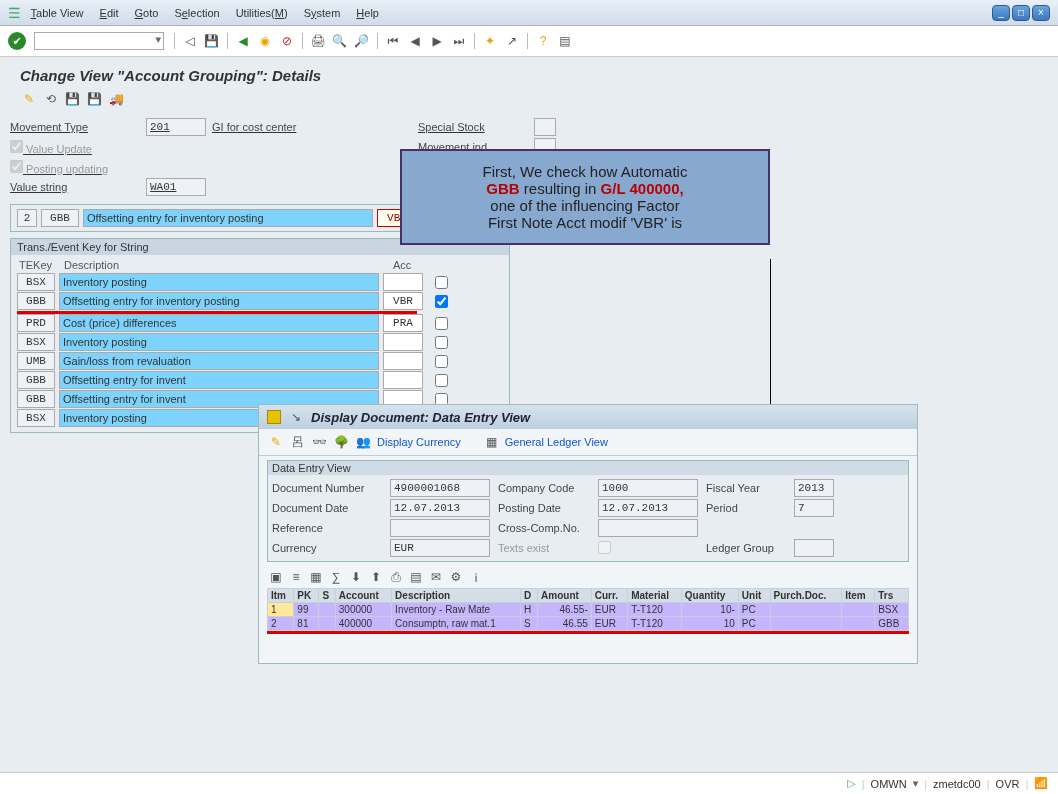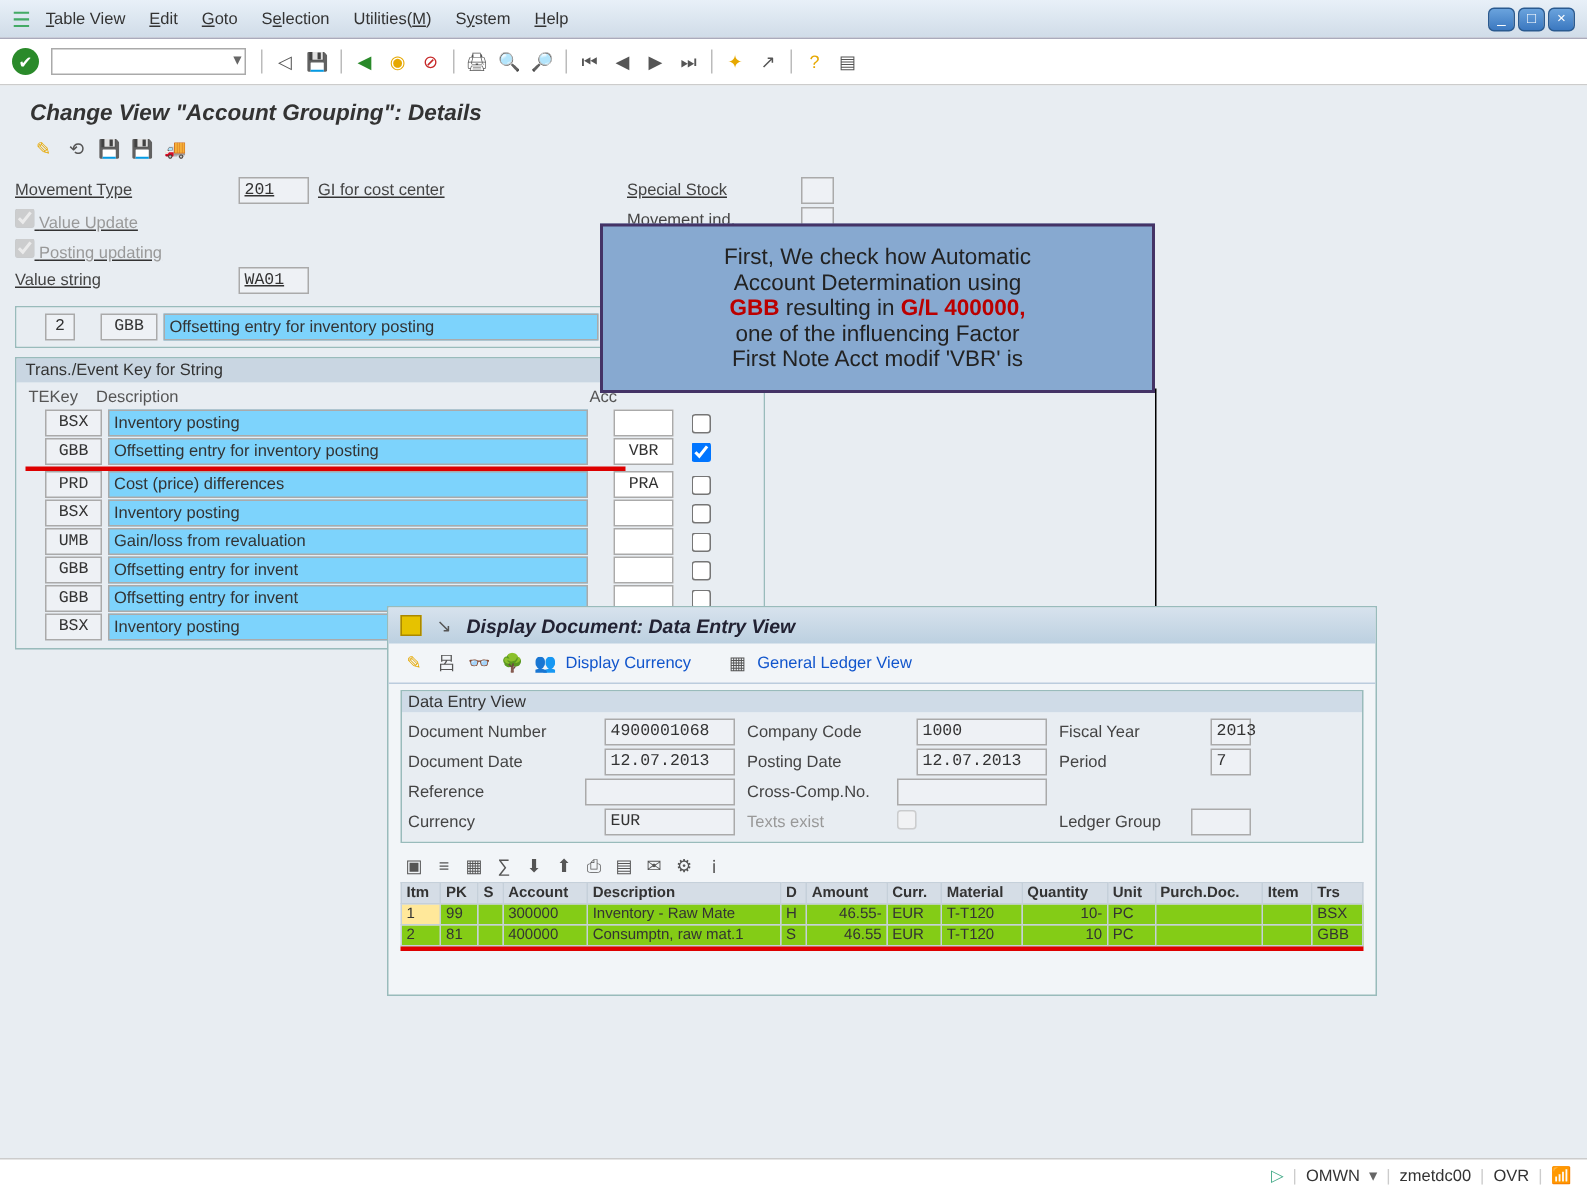--- a/index.html
+++ b/index.html
@@ -70,31 +70,31 @@
 .doc-titlebar .icon { width:14px; height:14px; background:#e6c200; border:1px solid #aa8800; }
 .doc-title { font-style: italic; font-weight:bold; font-size: 13px; color:#223; }
 .doc-tools { padding:4px 8px; display:flex; align-items:center; gap:4px; font-size:11px; border-bottom:1px solid #bcd; }
 .doc-tools .link { color:#15c; cursor:pointer; }
 .doc-panel { border:1px solid #9bb; margin: 4px 8px; }
 .doc-panel-title { background:#cfdbe7; padding:1px 4px; }
 .doc-panel-body { background:#e8edf2; padding:4px; }
 .doc-grid { display:grid; grid-template-columns: 110px 100px 92px 100px 80px 40px; gap:2px 8px; align-items:center; }
 .doc-tbl-tools { display:flex; gap:2px; padding:2px 8px; }
 .doc-table { width: calc(100% - 16px); margin: 0 8px; border-collapse: collapse; font-size:10px; }
-.doc-table th, .doc-table td { border:1px solid #c5d0da; padding:1px 3px; background:#84cc16; text-align:left; white-space:nowrap; }
+.doc-table th, .doc-table td { border:1px solid #c5d0da; padding:1px 3px; background:#c4b5fd; text-align:left; white-space:nowrap; }
 .doc-table th { background:#d5dde6; }
 .doc-table td.num { text-align:right; font-variant-numeric: tabular-nums; }
 .doc-table .rowhl { background:#ffe89a; }
 
 
 .statusbar { position:absolute; bottom:0; left:0; right:0; height:22px; background:#fff; border-top:1px solid #ccc; display:flex; align-items:center; justify-content:flex-end; padding:0 10px; gap:6px; font-size:11px; }
 .statusbar .sep2 { color:#ccc; }
 .sap-logo { position:absolute; bottom:2px; left: 50%; transform:translateX(-50%); font-weight:bold; font-style:italic; color:#999; font-size:16px; letter-spacing:1px; }
 
-.mono { font-family: 'Courier New', monospace; margin-left: 13px; }
+.mono { font-family: 'Courier New', monospace; }
 </style>
 </head>
 <body>
 
 <div class="menubar">
   <span class="menu-icon">☰</span>
   <span class="menu-item"><u>T</u>able View</span>
   <span class="menu-item"><u>E</u>dit</span>
   <span class="menu-item"><u>G</u>oto</span>
   <span class="menu-item">S<u>e</u>lection</span>
@@ -245,21 +245,20 @@
     <div class="desc-box" style="flex:0 0 320px">Inventory posting</div>
     <div class="modif-box mono"></div>
     <input type="checkbox" class="chk te-chk" style="">
   </div>
         </div>
     </div>
   </div>
 
   <div class="anno">
     <div><span>First, We check how Automatic</span></div>
-    <div><span>Account Determination using</span></div>
     <div><span class="gbb">GBB</span><span> resulting in </span><span class="gl">G/L 400000,</span></div>
     <div><span>one of the influencing Factor</span></div>
     <div><span>First Note Acct modif 'VBR' is</span></div>
   </div>
   <div class="anno-line" style="left:770px; top:202px; height:390px;"></div>
 
   <div class="doc-window">
     <div class="doc-titlebar">
       <span class="icon"></span>
       <span class="tbtn">↘</span>

